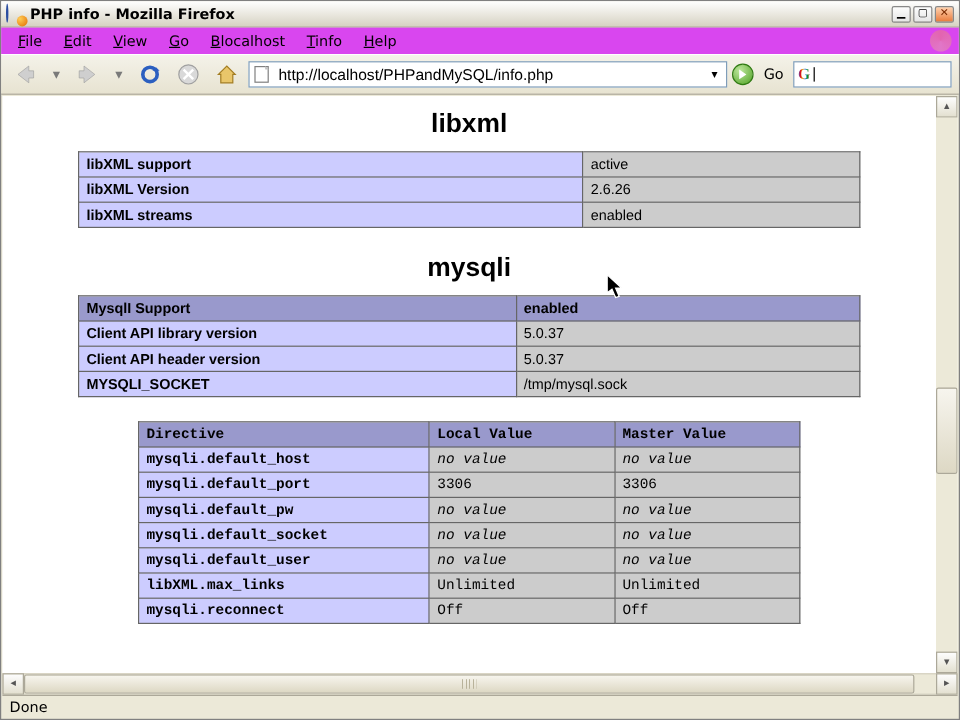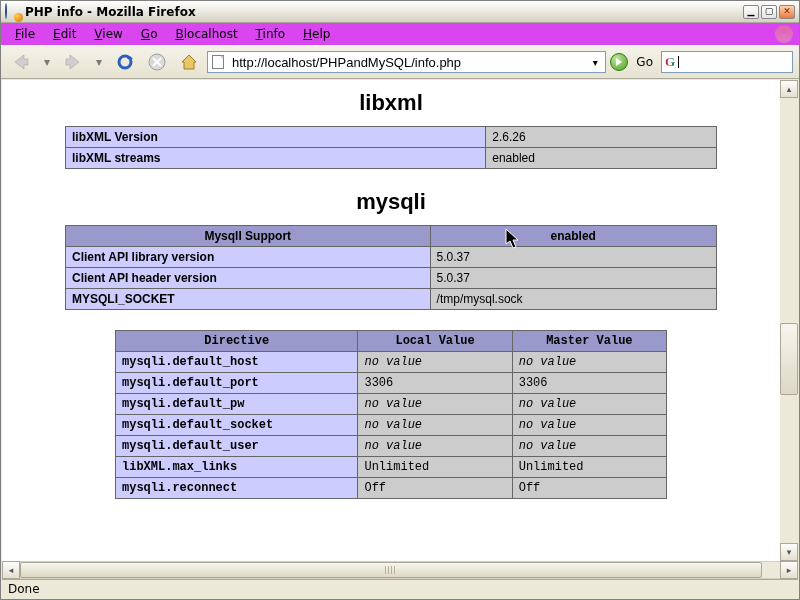--- a/index.html
+++ b/index.html
@@ -138,21 +138,21 @@
     margin:0 auto 20px; border-collapse:collapse; width:652px;
     font-size:12px;
     font-family:Arial,Helvetica,sans-serif;
   }
   table.p.w3{width:552px;font-family:Liberation Mono, monospace;}
   table.p th, table.p td{
     border:1px solid #666; padding:3px 6px; vertical-align:middle;
     text-align:left;
   }
   table.p th{
-    background:#9999cc; font-weight:bold; text-align:center;
+    background:#9999cc; font-weight:bold; text-align:left;
   }
   table.p td.e{ background:#ccccff; font-weight:bold; }
   table.p td.v{ background:#cccccc; }
   table.p td.v .nov{font-style:italic;}
   
   .cursor{
     position:absolute; pointer-events:none; z-index:50;
   }
   .cursor svg{display:block;}
   
@@ -259,20 +259,24 @@
     </div>
   </div>
 
   <div class="viewport">
     <div class="page">
 
       <h2 class="sec">libxml</h2>
       <table class="p">
         <tbody>
             <tr>
+              <td class="e">libXML support</td>
+              <td class="v">active</td>
+            </tr>
+            <tr>
               <td class="e">libXML Version</td>
               <td class="v">2.6.26</td>
             </tr>
             <tr>
               <td class="e">libXML streams</td>
               <td class="v">enabled</td>
             </tr>
           </tbody>
       </table>
 

